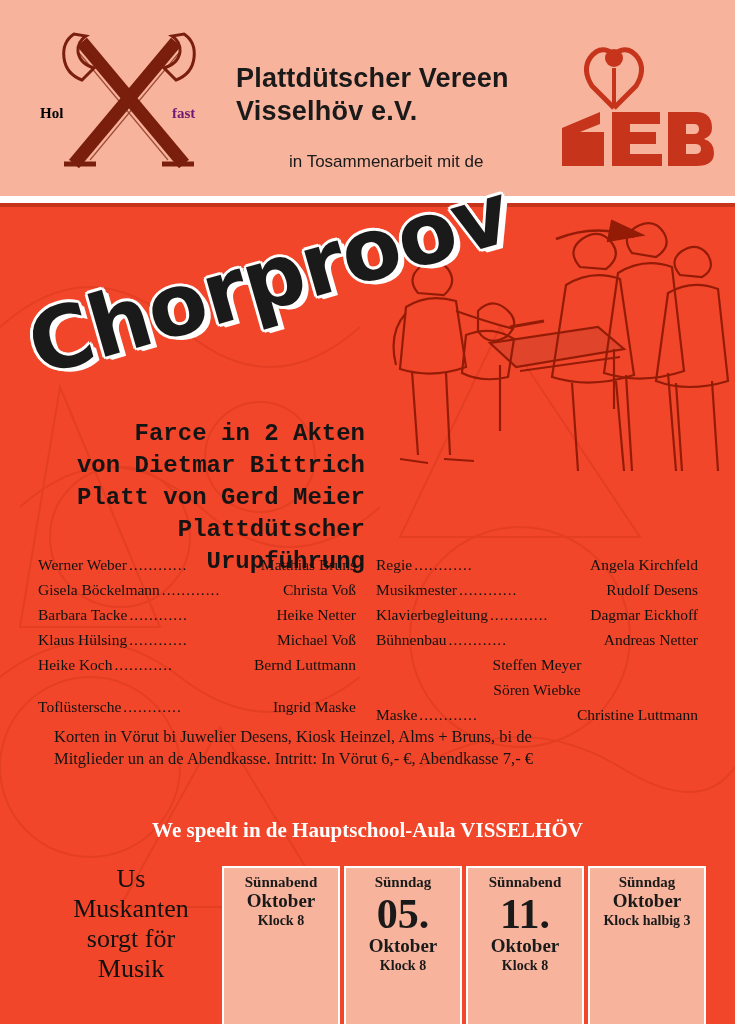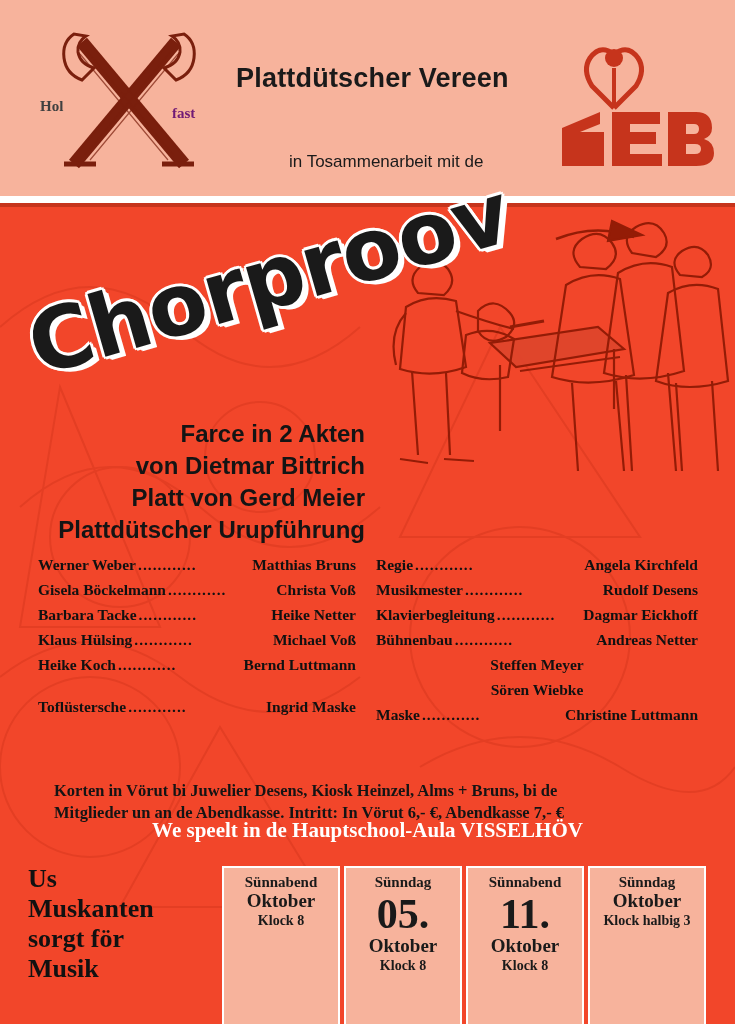--- a/index.html
+++ b/index.html
@@ -41,24 +41,24 @@
     background: #c6341c;
   }
   .logo-x {
     position: absolute;
     left: 34px; top: 24px;
     width: 190px; height: 150px;
   }
   .hol-fast-hol {
     position: absolute;
     left: 40px;
-    top: 98px;
+    top: 105px;
     font-size: 15px;
     font-weight: bold;
-    color: #404040;
+    color: #000000;
     font-family: "Liberation Serif", serif;
   }
   .hol-fast-fast {
     position: absolute;
     left: 172px;
     top: 105px;
     font-size: 15px;
     font-weight: bold;
     color: #701a75;
     font-family: "Liberation Serif", serif;
@@ -128,41 +128,41 @@
     white-space: nowrap;
   }
 
   
   .subtitle {
     position: absolute;
     left: 20px;
     top: 418px;
     width: 345px;
     text-align: right;
-    font-family: Liberation Sans, sans-serif;
+    font-family: Liberation Mono, monospace;
     font-weight: bold;
     font-size: 24px;
     line-height: 1.33;
     color: #141414;
   }
 
   
   .cast {
     position: absolute;
     top: 556px;
     left: 0;
     width: 735px;
     height: 175px;
   }
   .cast-col {
     position: absolute;
     top: 0;
     font-family: "Liberation Serif", serif;
     font-size: 15.5px;
-    font-weight: bold;
+    font-weight: normal;
     color: #111;
   }
   .cast-col.left { left: 38px; width: 318px; }
   .cast-col.right { left: 376px; width: 322px; }
   .cast-row {
     display: flex;
     align-items: baseline;
     white-space: nowrap;
     height: 25px;
   }
@@ -175,48 +175,49 @@
     letter-spacing: 1px;
   }
   .cast-actor { flex: 0 0 auto; }
   .cast-row.gap { height: 42px; }
   .cast-row.plain { justify-content: center; }
 
   
   .tickets {
     position: absolute;
     left: 54px;
-    top: 780px;
+    top: 726px;
     width: 640px;
     font-family: "Liberation Serif", serif;
-    font-weight: bold;
+    font-weight: normal;
     font-size: 16.5px;
     line-height: 1.35;
     color: #141414;
   }
   .venue {
     position: absolute;
     left: 0;
     top: 818px;
     width: 735px;
     text-align: center;
     font-family: "Liberation Serif", serif;
     font-weight: bold;
     font-size: 21px;
     color: #ffffff;
   }
 
   
   .musicians {
     position: absolute;
-    left: 28px;
+    left: 36px;
     top: 864px;
     width: 190px;
-    font-family: "Liberation Serif", serif;
-    font-weight: bold;
+    text-align: center;
+    font-family: "Liberation Serif", serif;
+    font-weight: normal;
     font-size: 26px;
     line-height: 1.15;
     color: #111;
   }
 
   
   .dates {
     position: absolute;
     left: 222px;
     top: 866px;
@@ -275,20 +276,21 @@
       <g stroke="#7a1f0d" stroke-width="1.2" opacity="0.7">
         <path d="M52 26 L140 132 M58 22 L146 128 M46 30 L134 136"></path>
         <path d="M138 26 L50 132 M132 22 L44 128 M144 30 L56 136"></path>
       </g>
     </svg>
     <div class="hol-fast-hol">Hol</div>
     <div class="hol-fast-fast">fast</div>
 
     <div class="verein-name">
       <div>Plattdütscher Vereen</div>
+      <div>Visselhöv e.V.</div>
     </div>
 
     <div class="cooperation">in Tosammenarbeit mit de</div>
 
     <svg class="leb-logo" viewBox="0 0 158 140">
       <g fill="none" stroke="#c6341c" stroke-width="5">
         <path d="M58 14 Q44 4 34 18 Q26 30 36 46 L58 68"></path>
         <path d="M58 14 Q72 4 82 18 Q90 30 80 46 L58 68"></path>
         <circle cx="58" cy="18" r="9" fill="#c6341c" stroke="none"></circle>
         <path d="M58 28 L58 66" stroke-width="4"></path>

